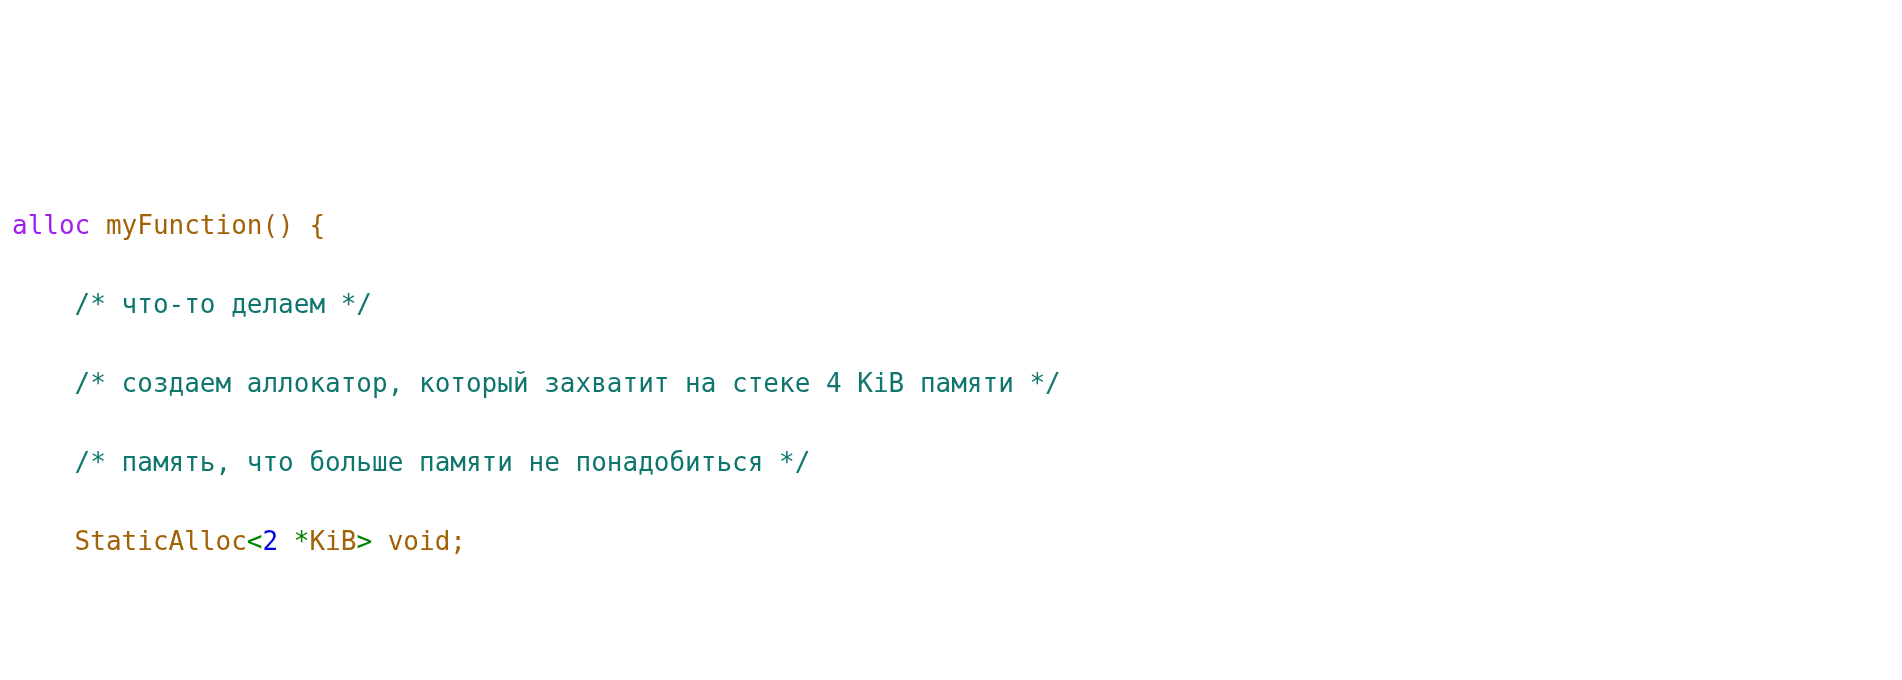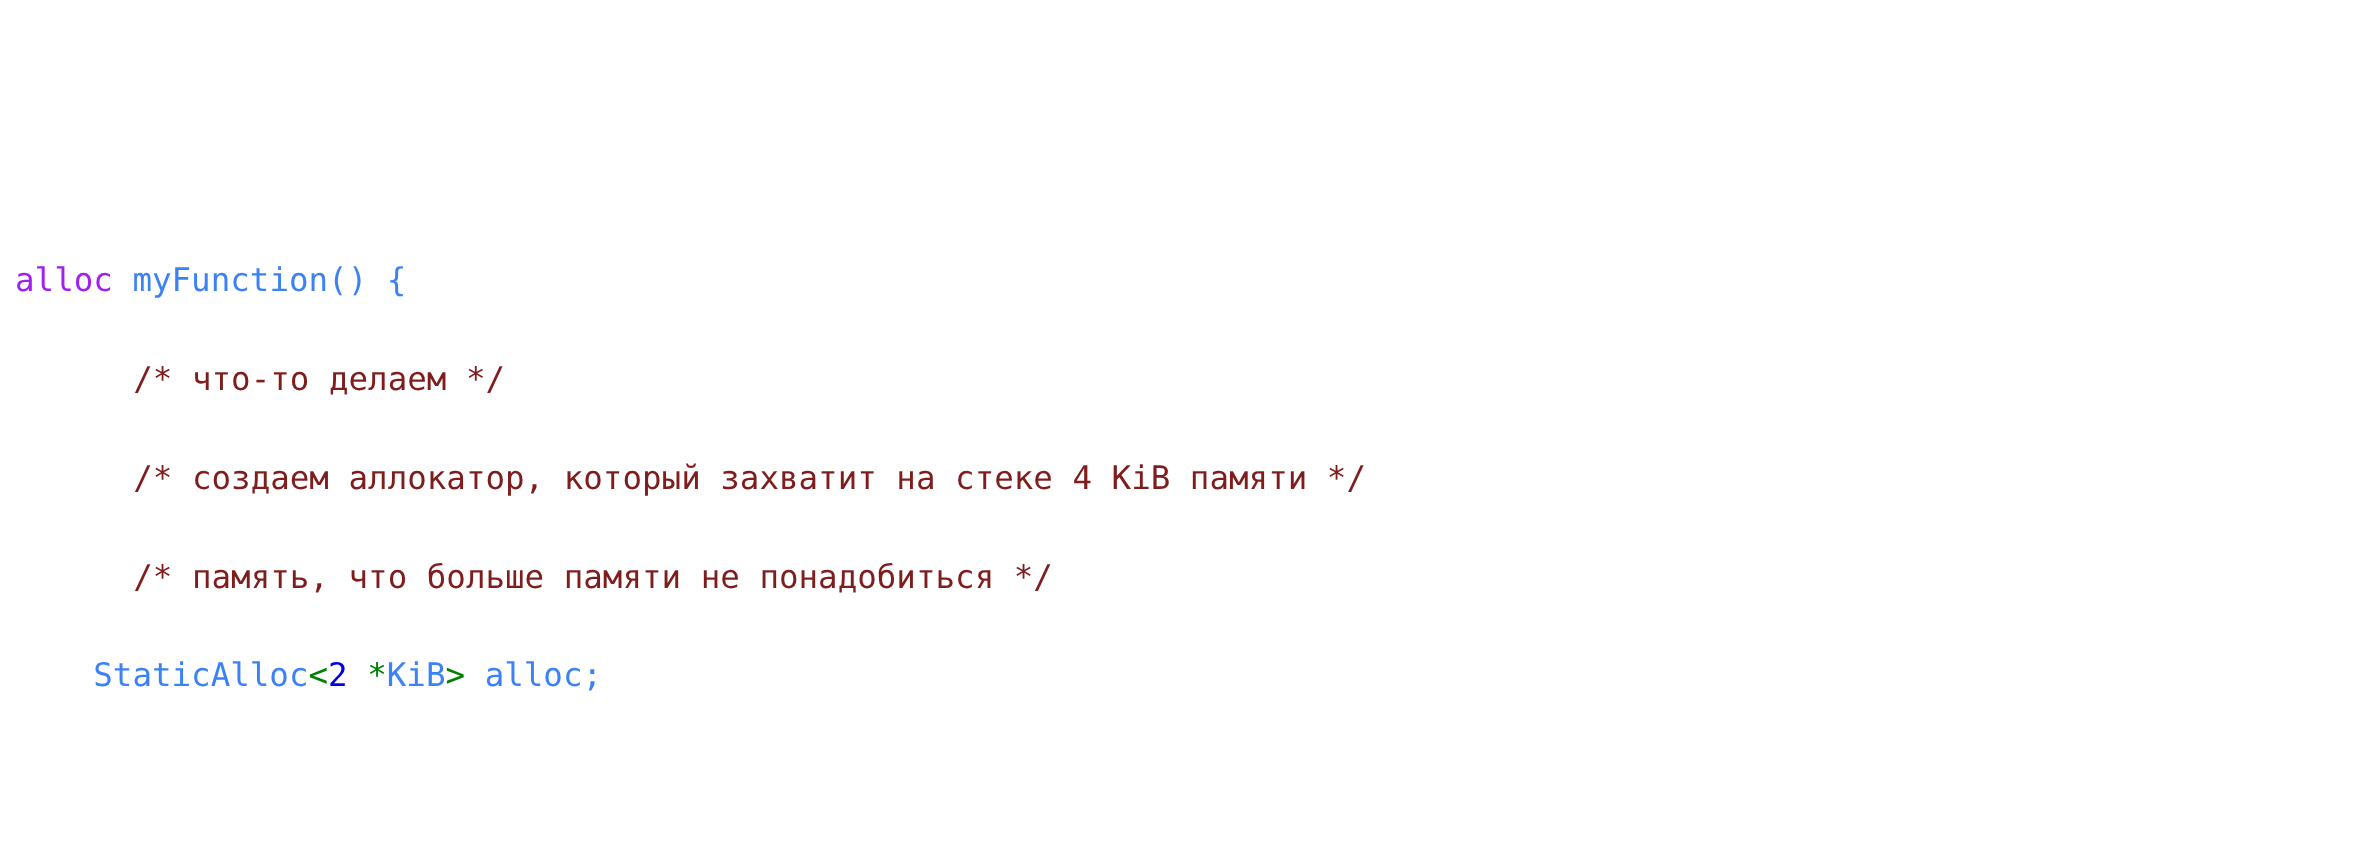--- a/index.html
+++ b/index.html
@@ -7,38 +7,38 @@
     padding: 8px 12px;
     background: #ffffff;
     font-family: "Menlo", "Consolas", "DejaVu Sans Mono", monospace;
     font-size: 26px;
     line-height: 1.52;
     color: #000000;
     white-space: pre;
   }
   .code-block { display: block; }
   .tok-keyword { color: #a020f0; }
-  .tok-comment { color: #7f1d1d; margin-left: 32px; }
+  .tok-comment { color: #0f766e; }
   .tok-number  { color: #0000e6; }
-  .tok-default { color: #3b82f6; }
+  .tok-default { color: #a16207; }
   .tok-op      { color: #008000; }
   .line { display: block; }
   .indent { display:inline-block; width: 4ch; }
 </style>
 </head>
 <body>
 
 
 
 <div class="code-block">
 <span class="line"><span class="tok-keyword">alloc</span><span class="tok-default"> myFunction() {</span></span>
 <span class="line"><span class="indent"></span><span class="tok-comment">/* что-то делаем */</span></span>
 <span class="line"><span class="indent"></span><span class="tok-comment">/* создаем аллокатор, который захватит на стеке 4 KiB памяти */</span></span>
 <span class="line"><span class="indent"></span><span class="tok-comment">/* память, что больше памяти не понадобиться */</span></span>
-<span class="line"><span class="indent"></span><span class="tok-default">StaticAlloc</span><span class="tok-op">&lt;</span><span class="tok-number">2</span><span class="tok-default"> </span><span class="tok-op">*</span><span class="tok-default">KiB</span><span class="tok-op">&gt;</span><span class="tok-default"> alloc;</span></span>
+<span class="line"><span class="indent"></span><span class="tok-default">StaticAlloc</span><span class="tok-op">&lt;</span><span class="tok-number">2</span><span class="tok-default"> </span><span class="tok-op">*</span><span class="tok-default">KiB</span><span class="tok-op">&gt;</span><span class="tok-default"> void;</span></span>
 <span class="line"><span class="indent"></span></span>
 
 
 
 
 
 
 </div>
 
 

